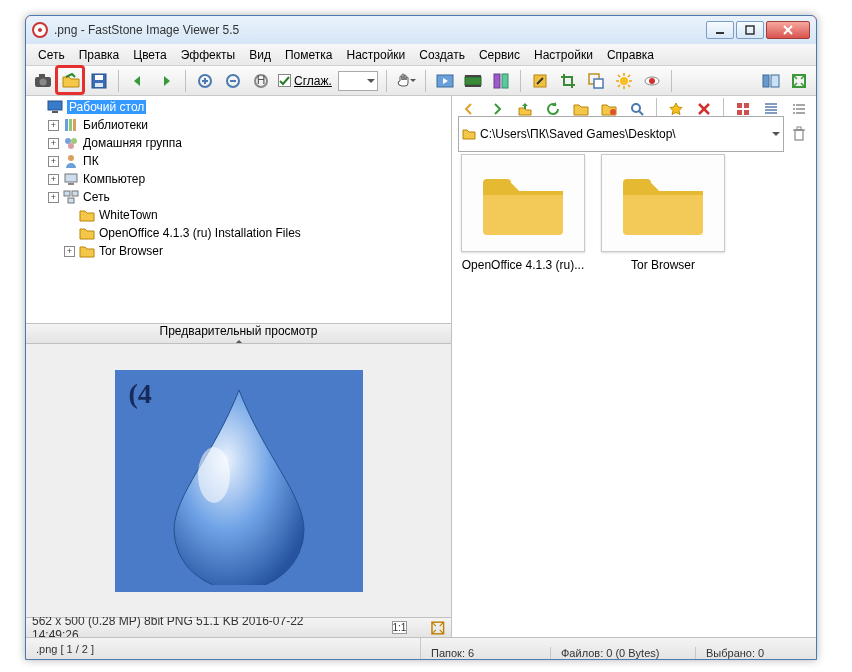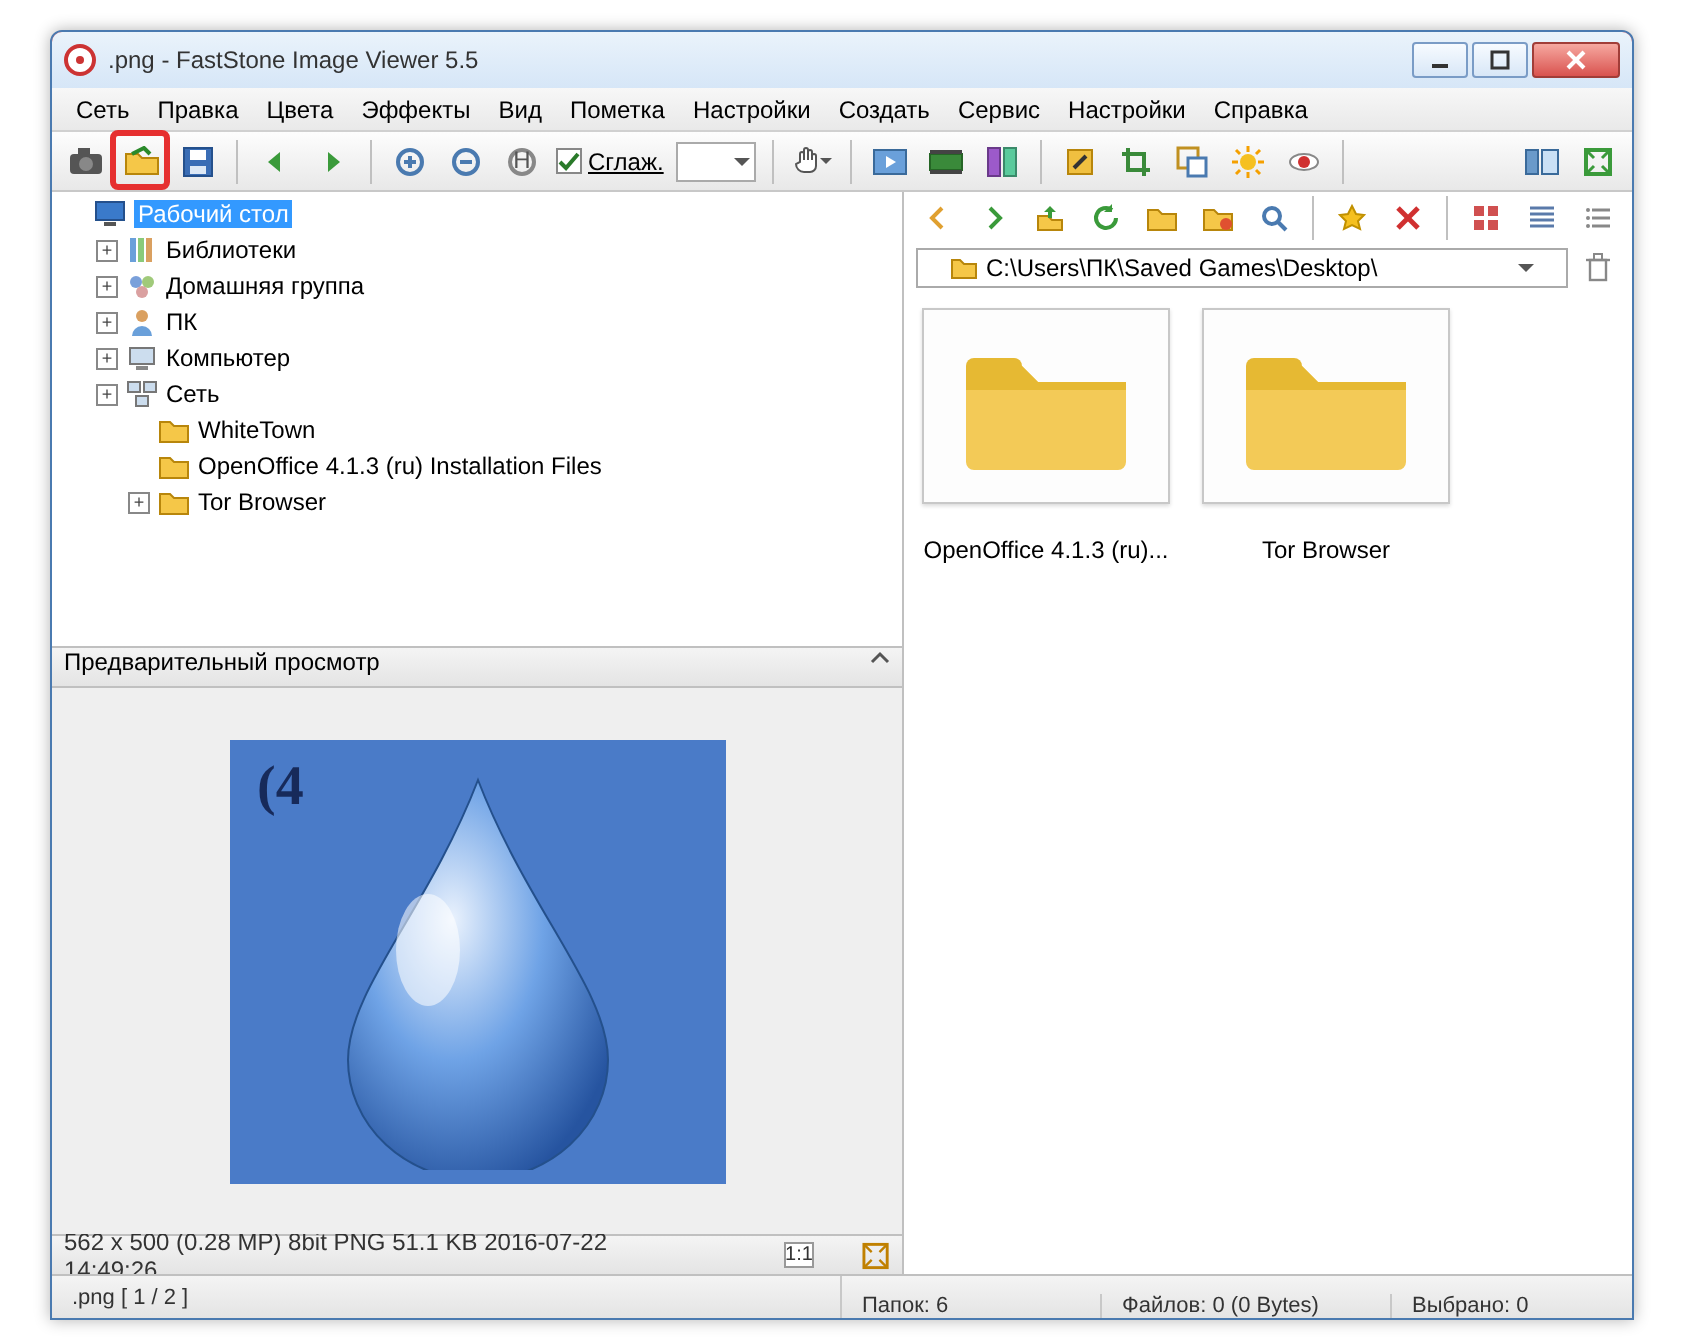--- a/index.html
+++ b/index.html
@@ -29,39 +29,39 @@
 
 .left-pane { width: 458px; display: flex; flex-direction: column; border-right: 1px solid #c0c0c0; background: #fff; }
 .tree { flex: 0 0 228px; overflow: auto; padding: 2px; border-bottom: 1px solid #c0c0c0; }
 .tree-row { display: flex; align-items: center; height: 18px; padding-left: 4px; gap: 4px; white-space: nowrap; }
 .tree-row.selected .tree-label { background: #3399ff; color: #fff; padding: 0 2px; }
 .expander { width: 11px; height: 11px; border: 1px solid #888; font-size: 9px; line-height: 9px; text-align: center; color: #444; background: #fff; }
 .tree-icon { width: 16px; height: 16px; flex-shrink: 0; }
 .indent1 { padding-left: 20px; }
 .indent2 { padding-left: 36px; }
 
-.preview-label { height: 20px; display: flex; justify-content: space-between; padding: 0 6px; background: linear-gradient(#f4f4f4,#e4e4e4); border-bottom: 1px solid #c0c0c0; }
+.preview-label { height: 20px; display: flex; align-items: center; justify-content: space-between; padding: 0 6px; background: linear-gradient(#f4f4f4,#e4e4e4); border-bottom: 1px solid #c0c0c0; flex-direction: column; }
 .preview { flex: 1; background: #efefef; display: flex; align-items: center; justify-content: center; position: relative; min-height: 0; }
 .preview-img { width: 248px; height: 222px; background: #4a7bc8; position: relative; overflow: hidden; }
 .drop { position: absolute; left: 50%; top: 50%; transform: translate(-50%,-48%); }
 .mark { position: absolute; left: 14px; top: 8px; font-family: cursive; font-weight: bold; font-size: 28px; color: #172a5a; }
 .preview-info { height: 20px; background: linear-gradient(#f4f4f4,#e4e4e4); display: flex; align-items: center; padding: 0 6px; gap: 24px; border-top: 1px solid #c0c0c0; font-size: 11px; color: #333; }
 .preview-info .spacer { flex: 1; }
 .ratio-btn { border: 1px solid #999; padding: 0 0; background: #fff; font-size: 10px; }
 
 .right-pane { flex: 1; display: flex; flex-direction: column; background: #fff; }
 .nav-toolbar { height: 26px; display: flex; align-items: center; padding: 0 6px; gap: 6px; }
 .addr-row { height: 24px; display: flex; align-items: center; padding: 0 6px; gap: 4px; }
-.addr-input { flex: 1; height: 20px; border: 1px solid #aaa; padding: 0 16px; background: #fff; display: flex; align-items: center; }
+.addr-input { flex: 1; height: 36px; border: 1px solid #aaa; padding: 0 3px; background: #fff; display: flex; align-items: center; }
 .addr-input .folder-icon { width: 14px; height:14px; margin-right: 4px; }
 .thumb-area { flex: 1; padding: 8px; display: flex; gap: 14px; align-content: flex-start; flex-wrap: wrap; }
 .thumb { width: 126px; display: flex; flex-direction: column; align-items: center; }
 .thumb-box { width: 124px; height: 98px; border: 1px solid #c8c8c8; background: #fdfdfd; display: flex; align-items: center; justify-content: center; box-shadow: 0 1px 2px rgba(0,0,0,0.15); }
 .big-folder { width: 90px; height: 68px; }
-.thumb-label { margin-top: 16px; text-align: center; max-width: 124px; overflow: hidden; text-overflow: ellipsis; white-space: nowrap; }
+.thumb-label { margin-top: 6px; text-align: center; max-width: 124px; overflow: hidden; text-overflow: ellipsis; white-space: nowrap; }
 
 .statusbar { height: 22px; background: linear-gradient(#f4f4f4,#e4e4e4); border-top: 1px solid #c0c0c0; display: flex; align-items: flex-end; }
 .status-cell { padding: 0 10px; border-right: 1px solid #c8c8c8; height: 100%; display: flex; align-items: center; font-size: 11px; color: #333; }
 .status-left { width: 395px; }
 .status-right { flex: 1; display: flex; }
 
 svg { display: block; }
 </style>
 </head>
 <body>

